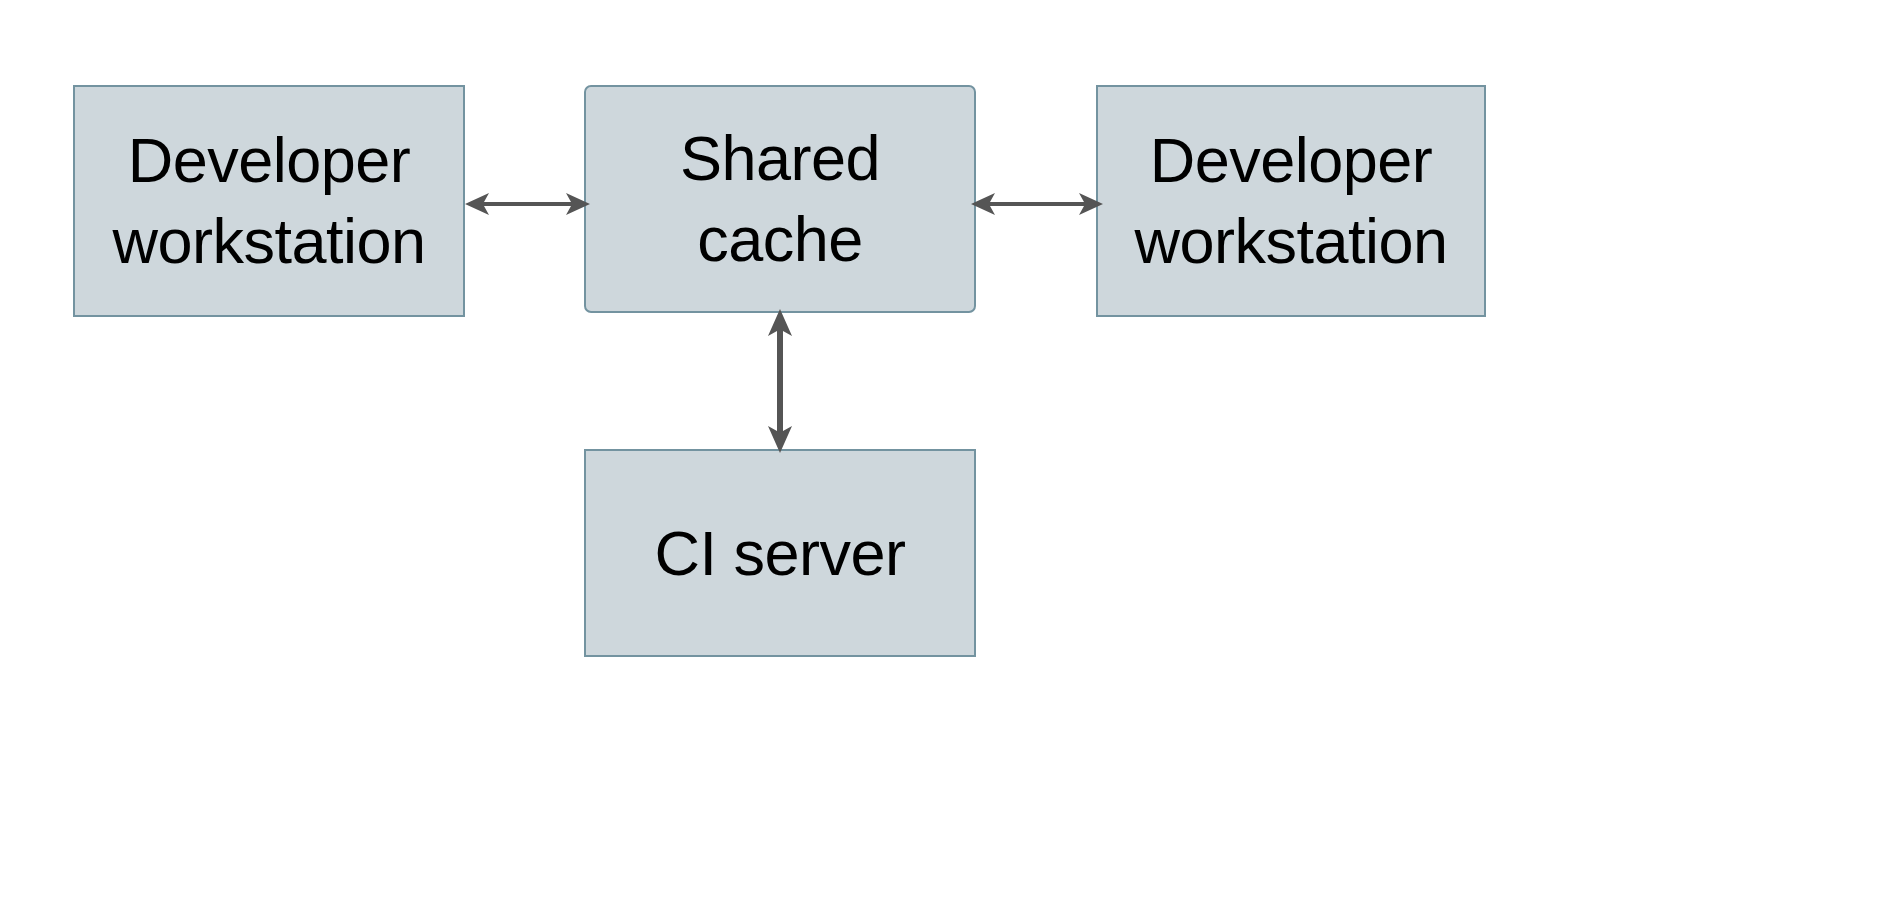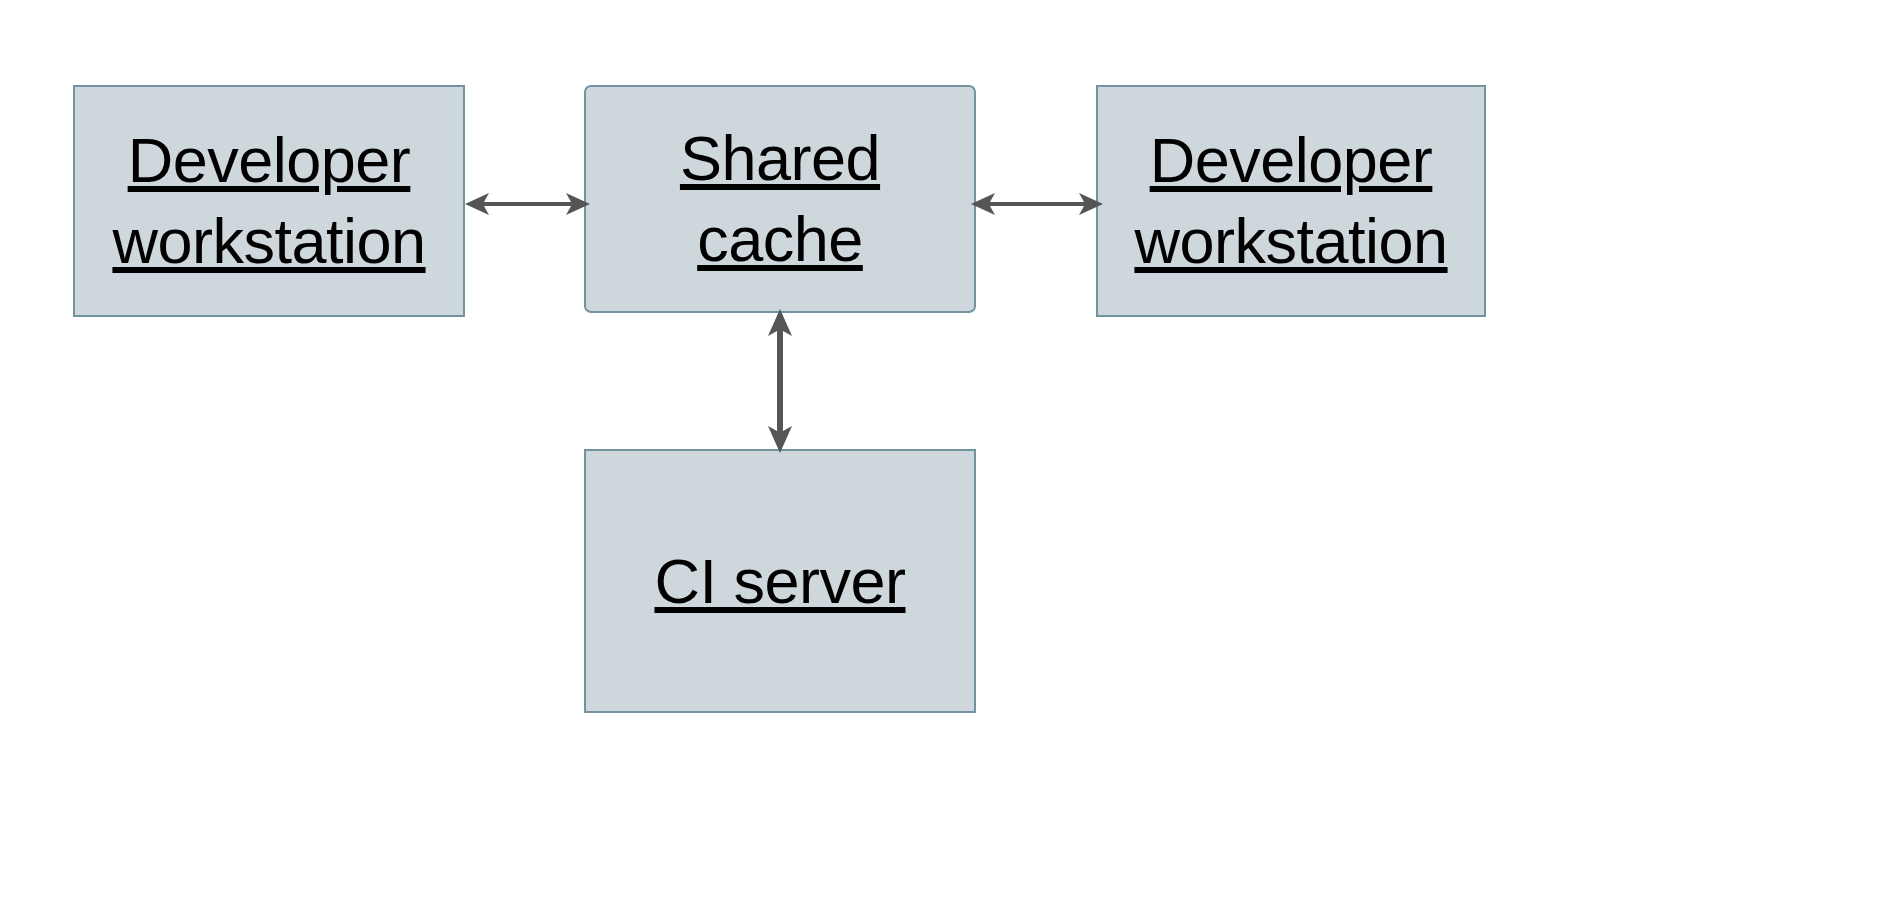--- a/index.html
+++ b/index.html
@@ -30,27 +30,26 @@
   }
   .node-label {
     font-size: 63px;
     line-height: 1.28;
     color: #000000;
     font-weight: 400;
     letter-spacing: -0.5px;
     white-space: pre-line;
     display: block;
     width: 115%;
-    text-decoration: underline;
   }
   
   #node-dev-left  { left: 73px;   top: 85px;  width: 392px; height: 232px; }
   #node-cache     { left: 584px;  top: 85px;  width: 392px; height: 228px; border-radius: 7px; }
   #node-dev-right { left: 1096px; top: 85px;  width: 390px; height: 232px; }
-  #node-ci        { left: 584px;  top: 449px; width: 392px; height: 264px; }
+  #node-ci        { left: 584px;  top: 449px; width: 392px; height: 208px; }
 
   .edge {
     position: absolute;
     overflow: visible;
   }
   #edge-left-cache  { left: 460px;  top: 175px; width: 135px; height: 58px; }
   #edge-cache-right { left: 966px;  top: 175px; width: 142px; height: 58px; }
   #edge-cache-ci    { left: 750px;  top: 305px; width: 60px;  height: 152px; }
 </style>
 </head>

